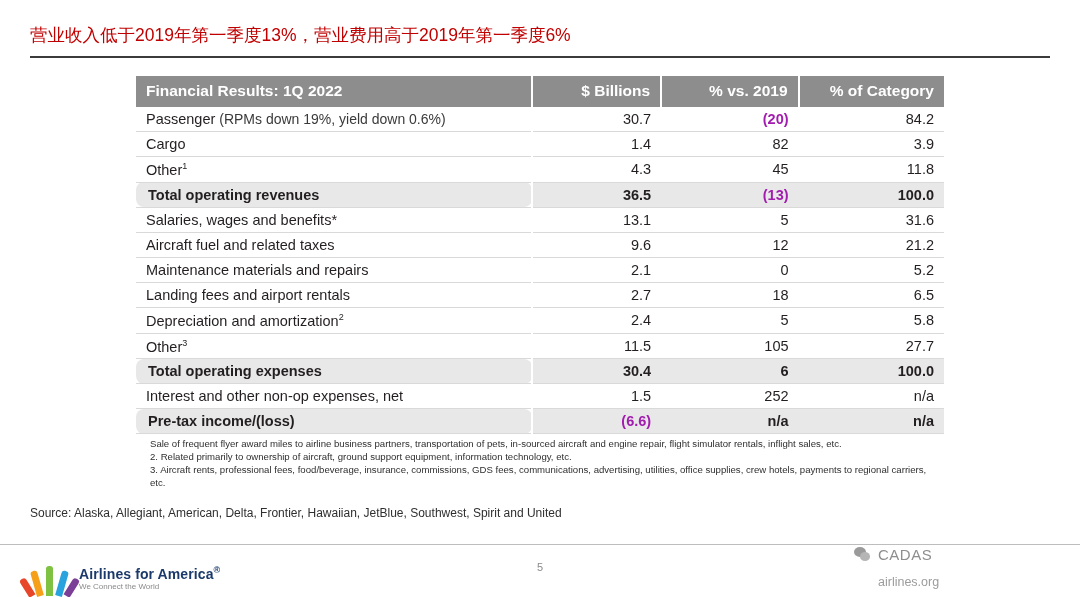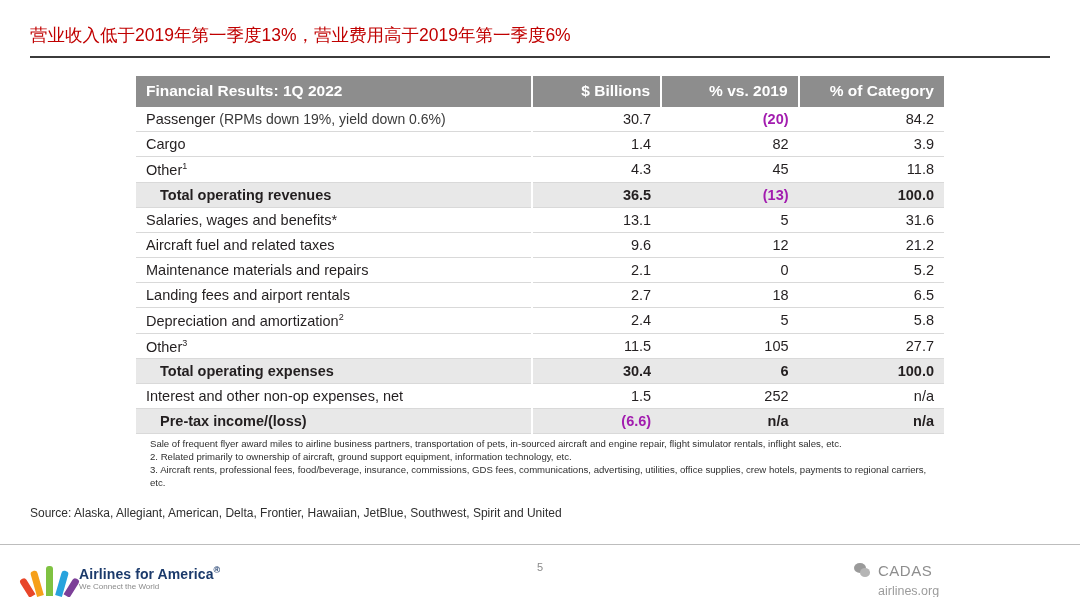--- a/index.html
+++ b/index.html
@@ -79,21 +79,22 @@
   }
   table.fin td.lbl {
     text-align: left;
     border-right: 2px solid #ffffff;
   }
   table.fin tr.total td {
     font-weight: bold;
     background: #e8e8e8;
   }
   table.fin tr.total td.lbl {
-    padding-left: 24px;
+    padding-left: 12px;
+    border-radius: 8px;
   }
   .neg {
     color: #a21caf;
     font-weight: bold;
   }
   .small-note {
     font-size: 14px;
     color: #3a3a3a;
   }
   sup { font-size: 9px; vertical-align: super; }
@@ -167,21 +168,21 @@
     position: absolute;
     left: 50%;
     transform: translateX(-50%);
     top: 16px;
     font-size: 11px;
     color: #8a8a8a;
   }
   .cadas {
     position: absolute;
     right: 26px;
-    top: 16px;
+    top: 0px;
     text-align: left;
     width: 200px;
   }
   .cadas-row {
     display: flex;
     align-items: center;
     gap: 7px;
     margin-top: 1px;
   }
   .wechat-icon {
@@ -196,21 +197,21 @@
   .wechat-icon .b1 { width: 12px; height: 10px; left: 0; top: 0; }
   .wechat-icon .b2 { width: 10px; height: 8.5px; left: 6px; top: 5px; background:#b5b5b5; }
   .cadas-name {
     font-size: 15px;
     color: #8e8e8e;
     letter-spacing: 0.5px;
   }
   .cadas-url {
     font-size: 12.5px;
     color: #9c9c9c;
-    margin-top: 5px;
+    margin-top: 12px;
     margin-left: 24px;
   }
 </style>
 </head>
 <body>
 
 <div class="slide">
 
   <div class="header">
     <div class="subtitle">营业收入低于2019年第一季度13%，营业费用高于2019年第一季度6%</div>

